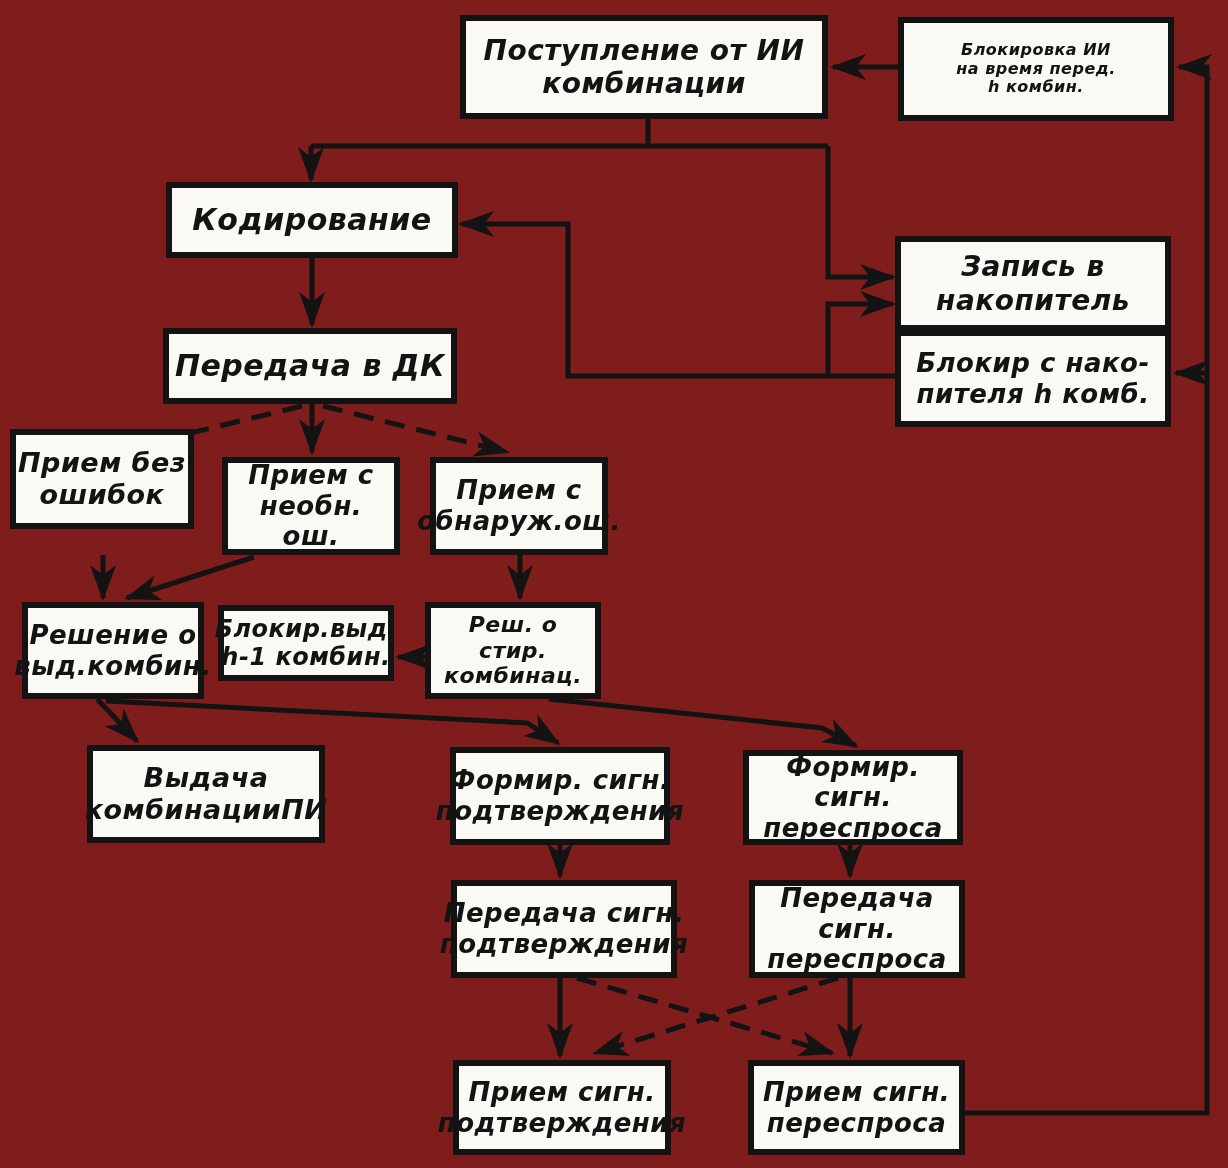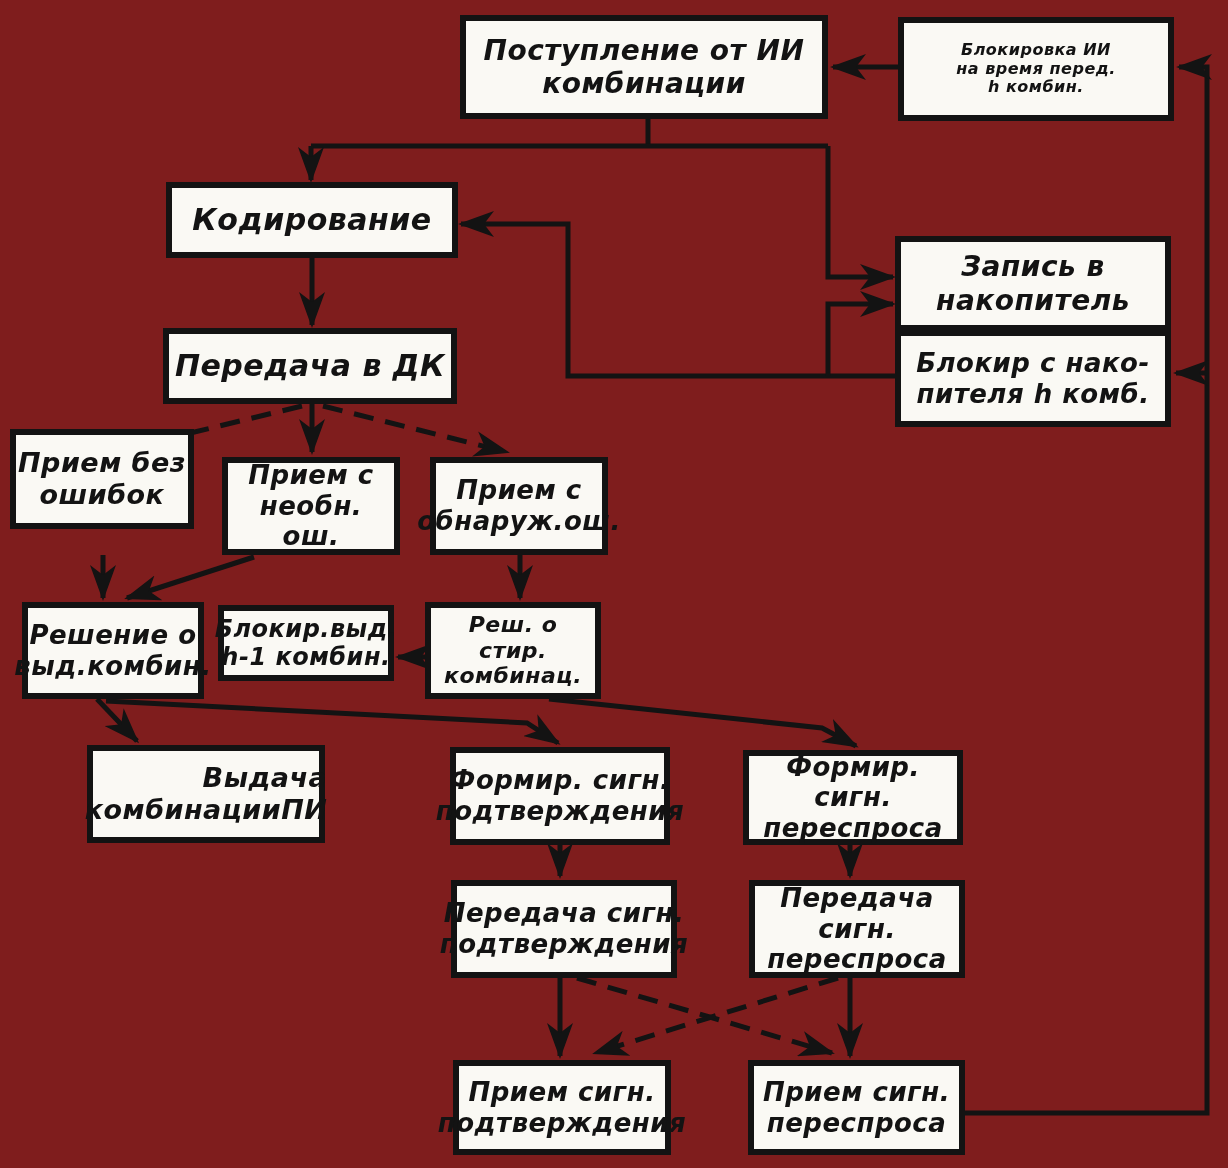--- a/index.html
+++ b/index.html
@@ -22,21 +22,21 @@
   #n-kodirovanie     {left:166px;top:182px; width:292px;height:76px; font-size:30px;}
   #n-peredacha_dk    {left:163px;top:328px; width:294px;height:76px; font-size:30px;}
   #n-zapis           {left:895px;top:236px; width:276px;height:95px; font-size:28px;}
   #n-vydacha_nak     {left:895px;top:330px; width:276px;height:97px; font-size:26px;}
   #n-priem_bez       {left:10px; top:429px; width:184px;height:100px;font-size:27px;}
   #n-priem_neobn     {left:222px;top:457px; width:178px;height:98px; font-size:26px;}
   #n-priem_obnaruzh  {left:430px;top:457px; width:178px;height:98px; font-size:26px;}
   #n-reshenie_vyd    {left:10px; top:602px; width:182px;height:97px; font-size:26px;margin-left:12px;}
   #n-blokir_vyd      {left:218px;top:605px; width:176px;height:76px; font-size:24px;}
   #n-resh_stir       {left:425px;top:602px; width:176px;height:97px; font-size:22px;}
-  #n-vydacha_pi      {left:87px; top:745px; width:238px;height:98px; font-size:27px;text-align:right;}
+  #n-vydacha_pi      {left:87px; top:745px; width:238px;height:98px; font-size:27px;}
   #n-formir_podtv    {left:450px;top:747px; width:220px;height:98px; font-size:26px;}
   #n-formir_perespr  {left:743px;top:750px; width:220px;height:95px; font-size:26px;}
   #n-peredacha_podtv {left:451px;top:880px; width:226px;height:98px; font-size:26px;}
   #n-peredacha_perespr{left:749px;top:880px;width:216px;height:98px; font-size:26px;}
   #n-priem_podtv     {left:453px;top:1060px;width:218px;height:95px; font-size:26px;}
   #n-priem_perespr   {left:748px;top:1060px;width:217px;height:95px; font-size:26px;}
 </style>
 </head>
 <body>
 

